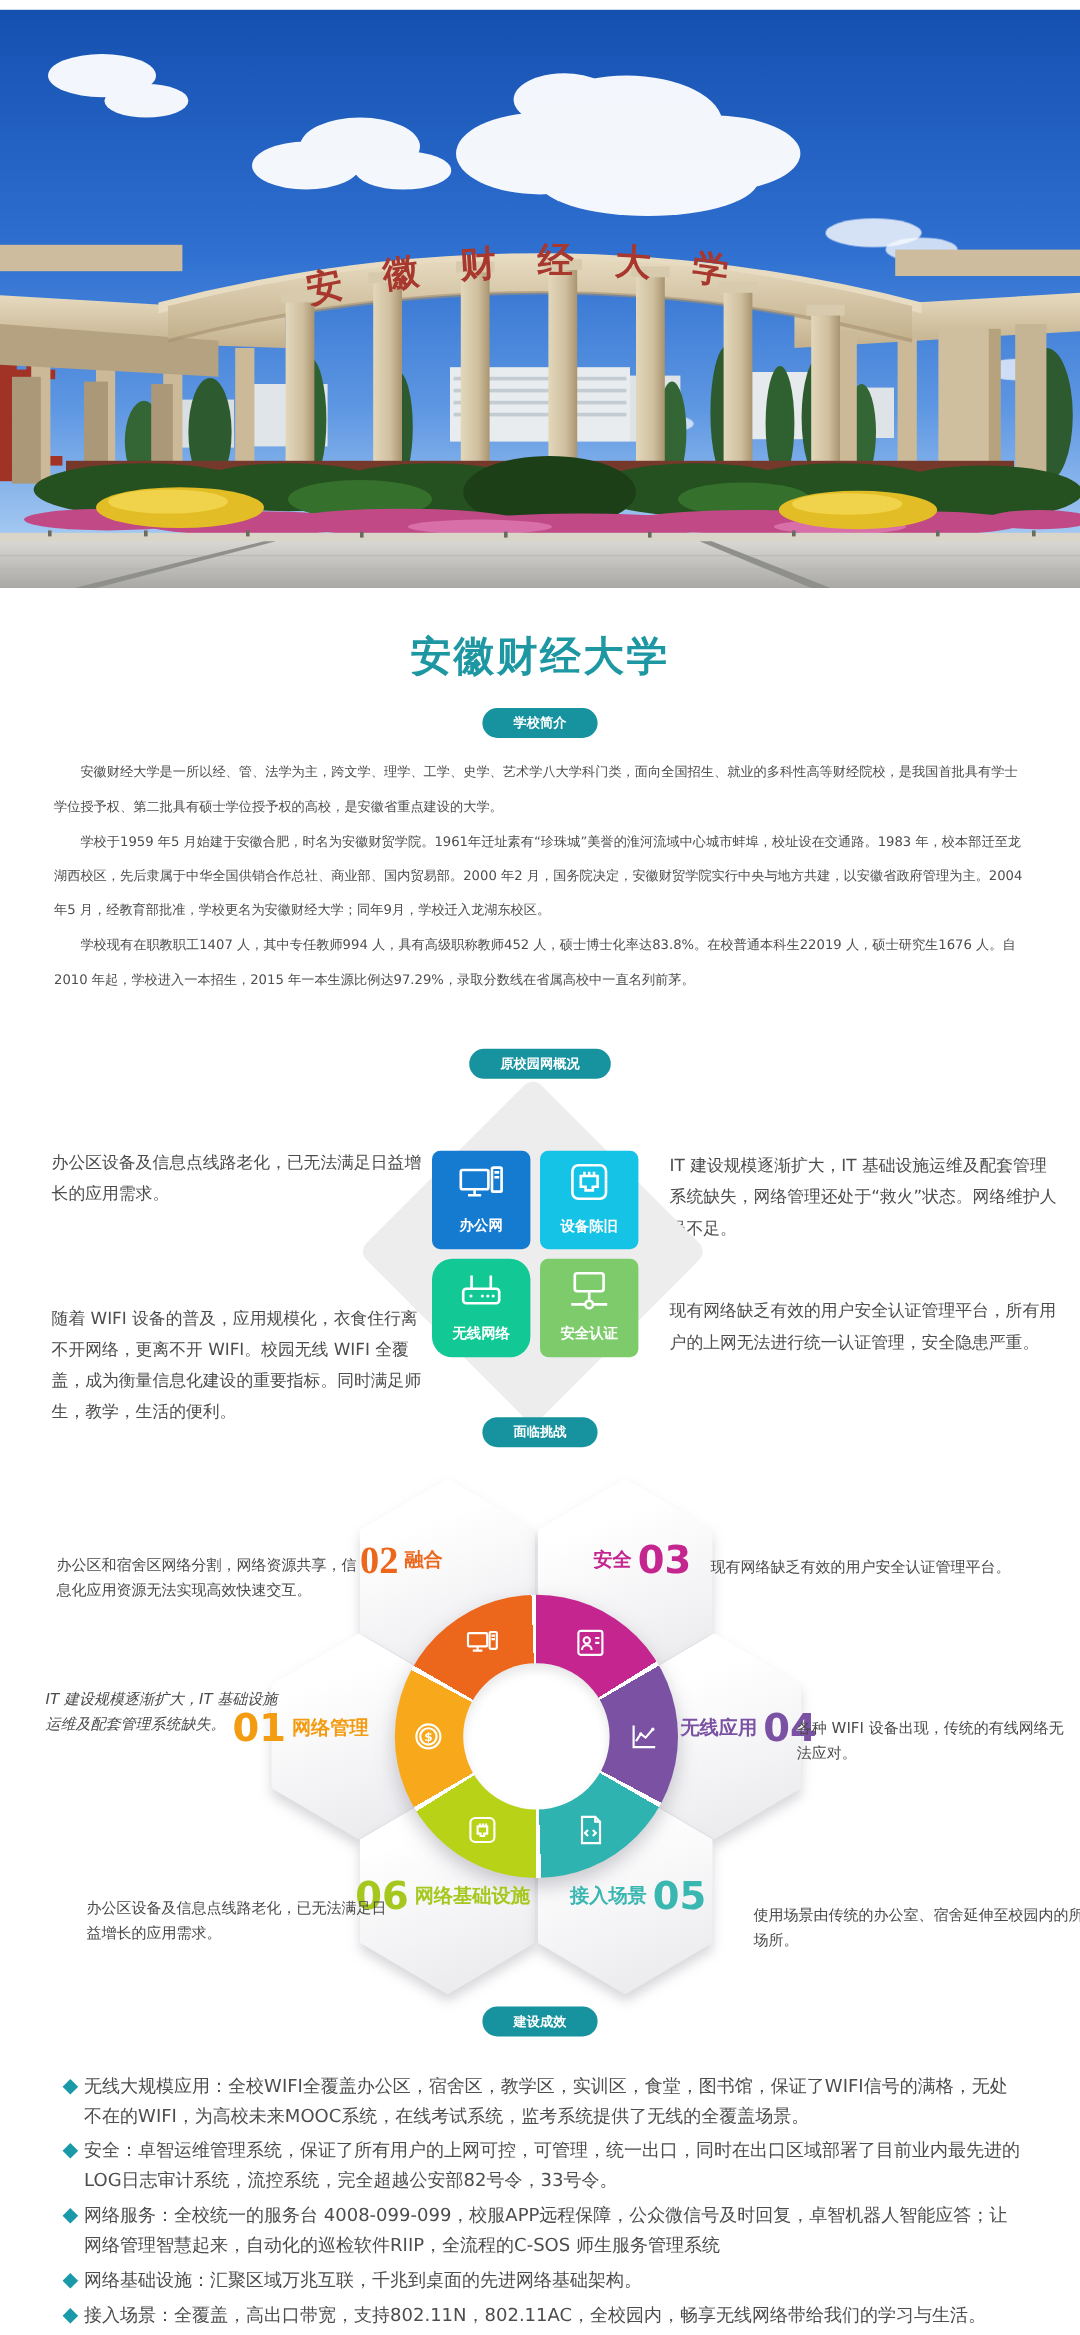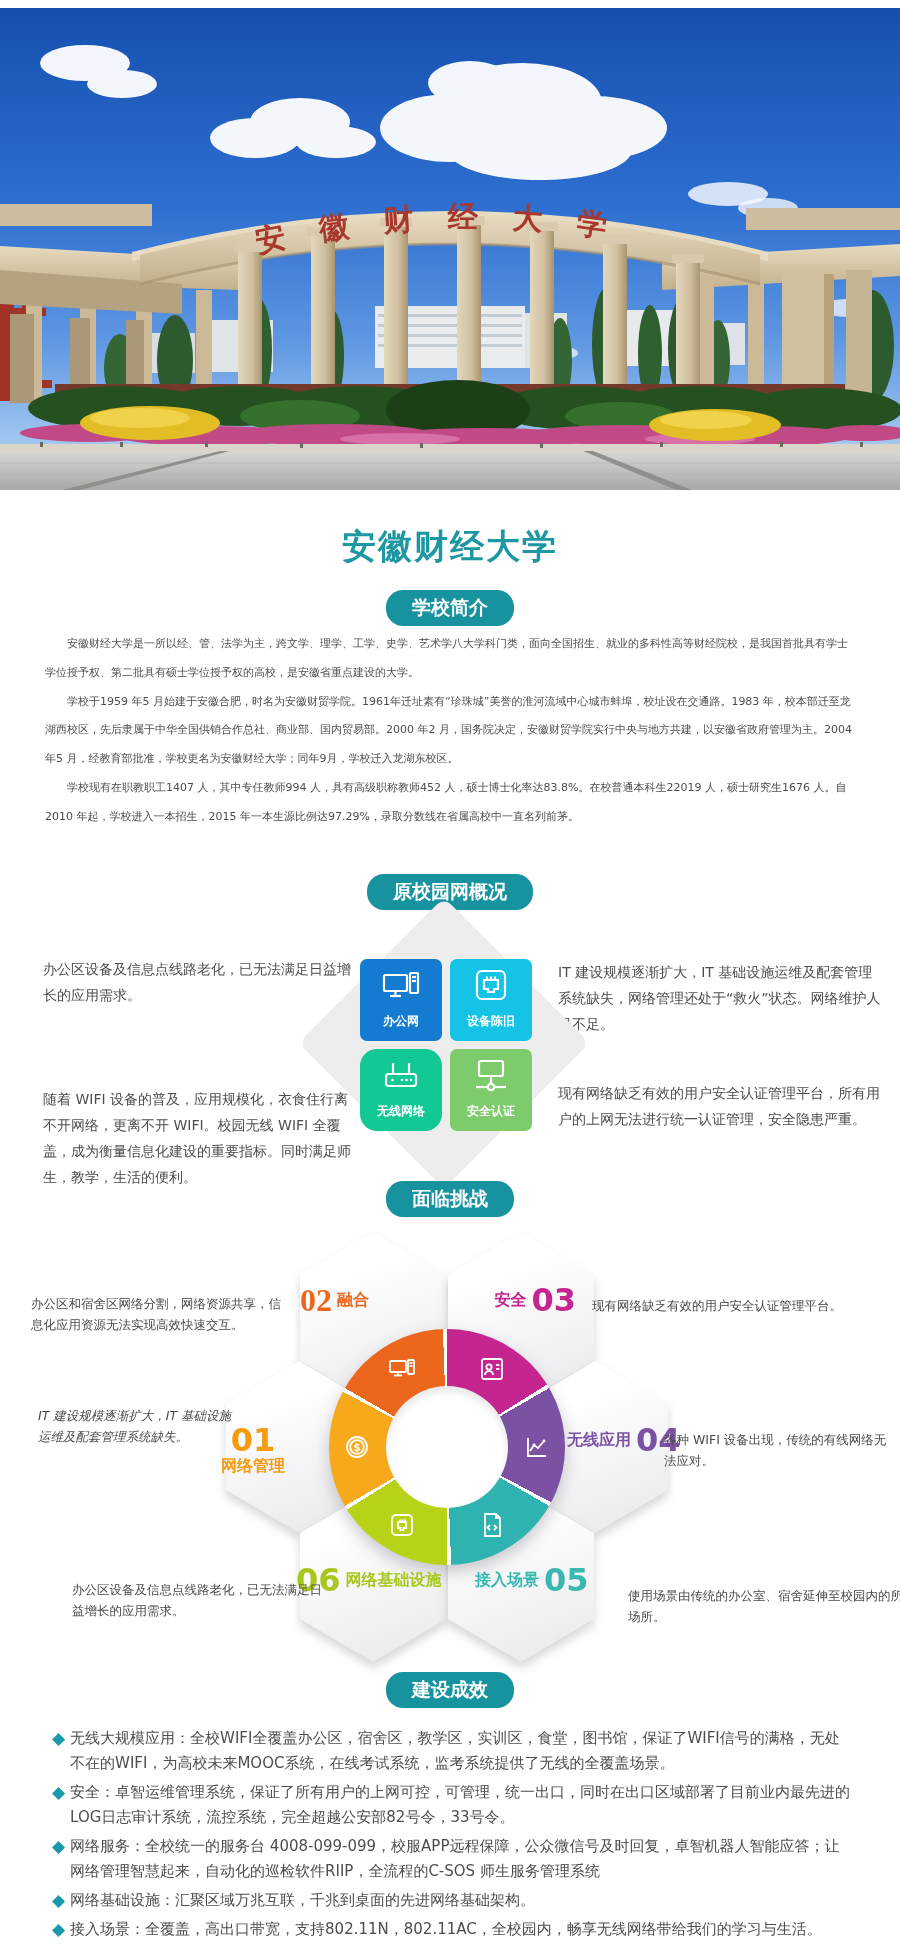--- a/index.html
+++ b/index.html
@@ -5,21 +5,21 @@
   html,body{margin:0;padding:0;background:#fff;}
   #page{position:relative;width:900px;height:1946px;margin:0 auto;background:#fff;overflow:hidden;
         font-family:"DejaVu Sans","Liberation Sans",sans-serif;color:#4d4d4d;}
   
   .hero{position:absolute;left:0;top:8px;width:900px;height:482px;}
   .hero svg{display:block;}
   
   .page-title{position:absolute;left:0;top:524px;width:900px;margin:0;text-align:center;
               font-size:34px;font-weight:bold;color:#1d97a2;letter-spacing:2px;}
   .badge{position:absolute;left:50%;transform:translateX(-50%);background:#17939f;color:#fff;
-         font-size:19px;font-weight:bold;padding:5px 26px;border-radius:17px;white-space:nowrap;}
+         font-size:11px;font-weight:bold;padding:5px 26px;border-radius:17px;white-space:nowrap;}
   .badge-intro{top:590px;}
   .badge-overview{top:874px;}
   .badge-challenges{top:1181px;}
   .badge-results{top:1672px;}
   
   .intro-text{position:absolute;left:45px;top:630px;width:812px;font-size:11px;line-height:28.8px;color:#4d4d4d;}
   .intro-text p{margin:0;text-indent:2em;}
   
   .ov-text{position:absolute;font-size:14px;line-height:26px;color:#4d4d4d;}
   .ov-l1{left:43px;top:942px;width:312px;}
@@ -57,28 +57,28 @@
              background:#fff;box-shadow:inset 0 5px 9px rgba(0,0,0,.10);}
   .ring-icon{position:absolute;width:30px;height:30px;}
   .ri-02{left:387px;top:126px;} .ri-03{left:477px;top:126px;}
   .ri-04{left:522px;top:204px;} .ri-01{left:342px;top:204px;}
   .ri-06{left:387px;top:282px;} .ri-05{left:477px;top:282px;}
   .hx-label{position:absolute;display:flex;align-items:center;white-space:nowrap;}
   .hx-label .num{font-size:32px;font-weight:800;line-height:1;}
   .hx-label .lbl{font-size:16px;font-weight:bold;margin:0 5px;}
   .lab-02{left:300px;top:56px;font-family:Liberation Serif, serif;}
   .lab-03{left:428px;top:56px;width:148px;justify-content:flex-end;}
-  .lab-01{left:172px;top:196px;width:162px;justify-content:center;flex-direction:column;}
+  .lab-01{left:172px;top:196px;width:162px;justify-content:center;}
   .lab-04{left:562px;top:196px;}
   .lab-06{left:296px;top:336px;}
   .lab-05{left:470px;top:336px;}
   .c-orange{color:#ec661c;} .c-magenta{color:#c4258f;} .c-amber{color:#f39c12;}
   .c-purple{color:#7b52a3;} .c-lime{color:#a6c81e;} .c-teal{color:#3bb7b1;}
   .hx-desc{position:absolute;font-size:12.5px;line-height:1.75;color:#4a4a4a;}
-  .ds-02{left:31px;top:52px;width:252px;}
+  .ds-02{left:47px;top:52px;width:252px;}
   .ds-03{left:592px;top:54px;width:292px;}
   .ds-01{left:38px;top:164px;width:198px;font-style:italic;}
   .ds-04{left:664px;top:188px;width:226px;}
   .ds-06{left:72px;top:338px;width:252px;}
   .ds-05{left:600px;top:344px;width:292px;margin-left:28px;}
   
   .results{position:absolute;left:52px;top:1726px;width:802px;}
   .bullet-item{display:flex;margin-bottom:4px;}
   .bullet{color:#1a9aa8;font-size:17px;line-height:25px;margin-right:5px;flex:0 0 auto;}
   .bullet-item p{margin:0;font-size:15px;line-height:25px;color:#4d4d4d;}

